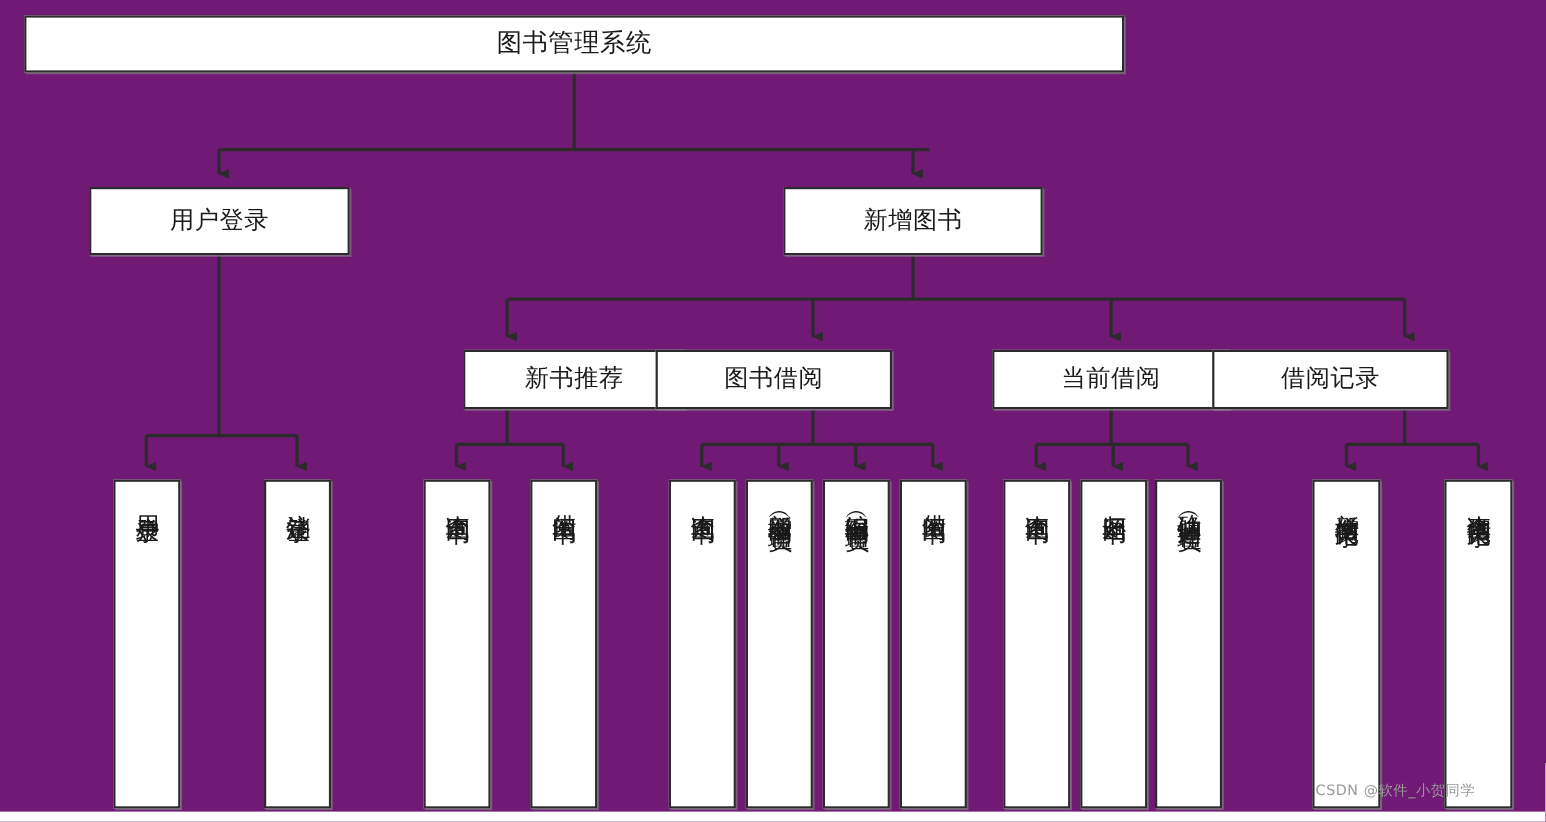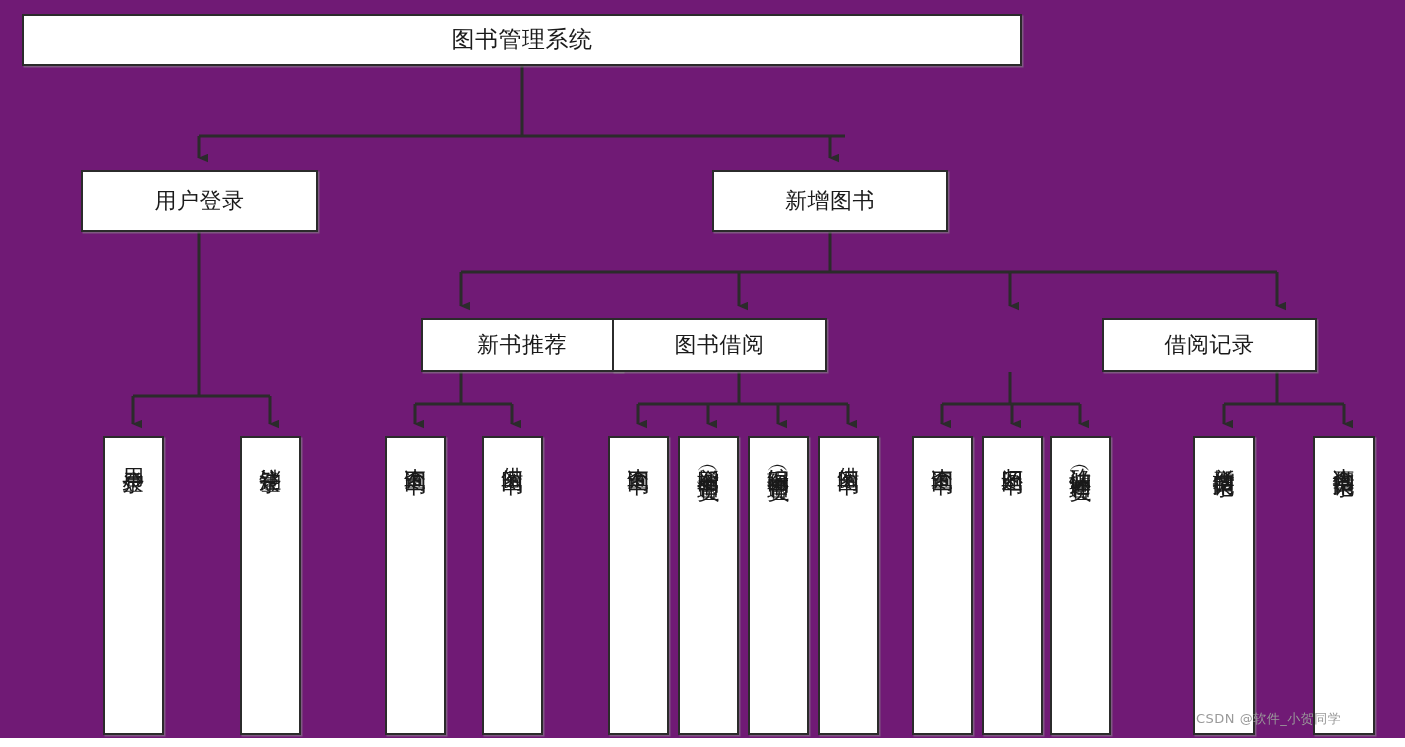--- a/index.html
+++ b/index.html
@@ -139,24 +139,27 @@
   </div>
 
   <div class="node-box" style="left:712px; top:170px; width:236px; height:62px;">
     <span class="node-label-h">新增图书</span>
   </div>
 
   <div class="node-box" style="left:380px; top:318px; width:202px; height:54px;margin-left:41px;">
     <span class="node-label-h">新书推荐</span>
   </div>
 
-  <div class="node-box" style="left:612px; top:318px; width:215px; height:54px;">
+  <div class="node-box" style="left:596px; top:318px; width:215px; height:54px;">
     <span class="node-label-h">图书借阅</span>
   </div>
 
+  <div class="node-box" style="left:902px; top:318px; width:216px; height:54px;">
+    <span class="node-label-h">当前借阅</span>
+  </div>
 
   <div class="node-box" style="left:1102px; top:318px; width:215px; height:54px;">
     <span class="node-label-h">借阅记录</span>
   </div>
 
   <div class="node-box vertical" style="left:103px; top:436px; width:61px; height:299px;">
     <span class="node-label-v">用户登录</span>
   </div>
 
   <div class="node-box vertical" style="left:240px; top:436px; width:61px; height:299px;">

